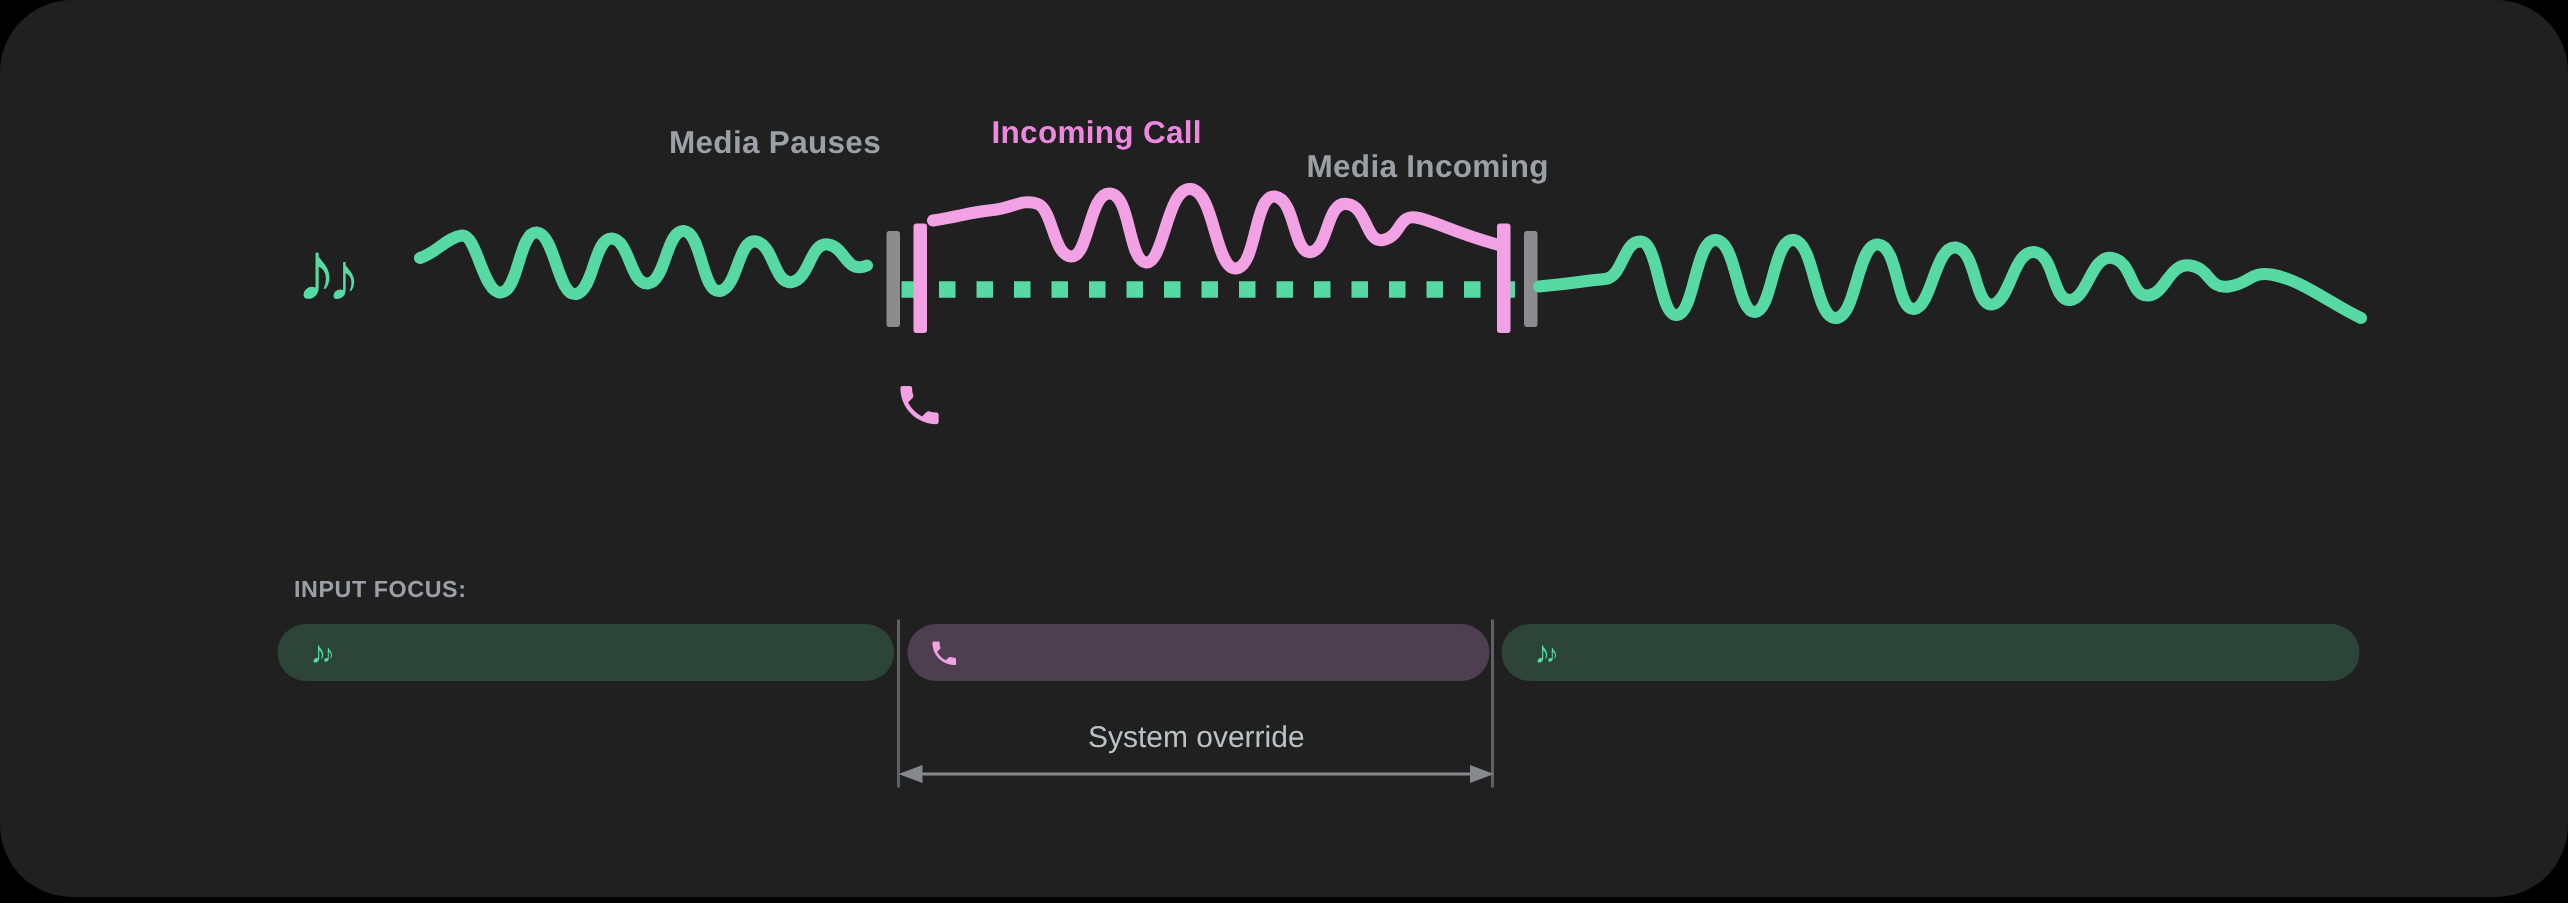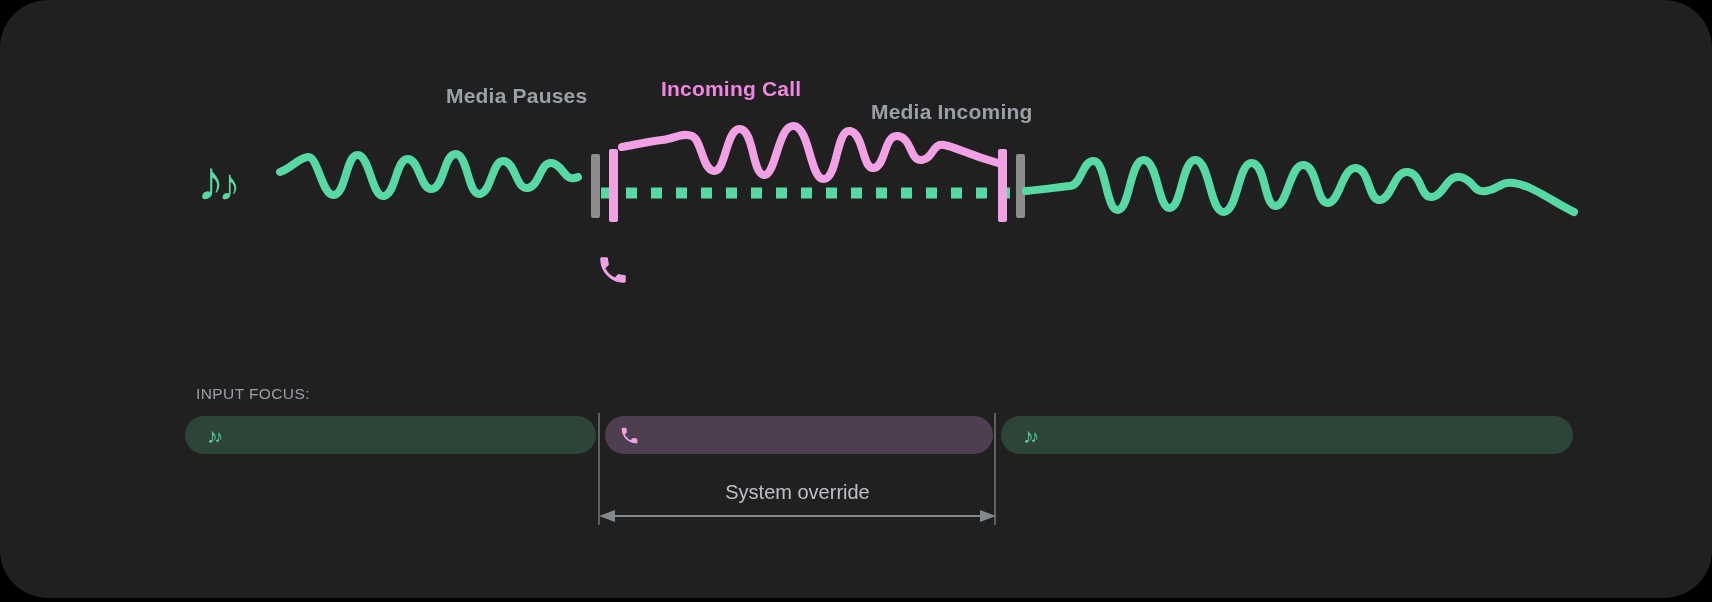--- a/index.html
+++ b/index.html
@@ -33,21 +33,21 @@
   .notes{color:var(--mint,#57D9A3);line-height:1;white-space:nowrap;}
   .notes-top{position:absolute;left:197px;top:153px;}
   .notes-top .n1{font-size:56px;}
   .notes-top .n2{font-size:45px;margin-left:-7px;}
   .phone-top{position:absolute;left:596px;top:253px;}
   .phone-fill{fill:var(--pink,#F2A2E4);}
 
   
   .focus-heading{
     position:absolute;left:196px;top:385px;
-    font-size:15.5px;font-weight:400;letter-spacing:.4px;
+    font-size:15.5px;font-weight:700;letter-spacing:.4px;
     color:var(--label_gray,#9AA0A6);
   }
   .fbar{
     position:absolute;top:416px;height:38px;border-radius:19px;
     display:flex;align-items:center;
   }
   .fbar-media{background:var(--mint_dark,#2D4438);padding-left:22px;}
   .fbar-call{background:var(--purple_bar,#4D3F50);padding-left:14px;}
   .fbar-1{left:185px;width:389px;}   
   .fbar-2{left:605px;width:374px;}

